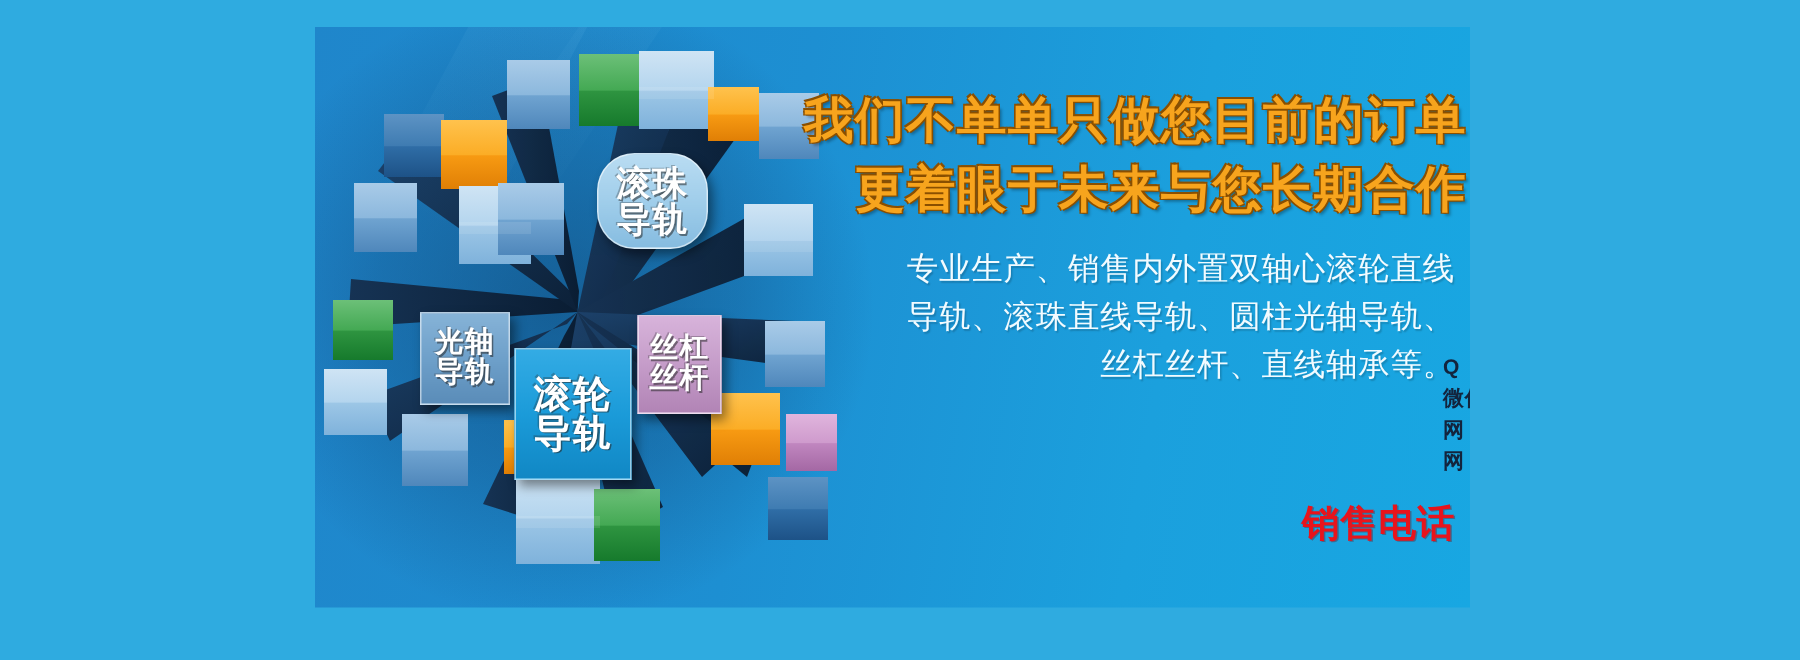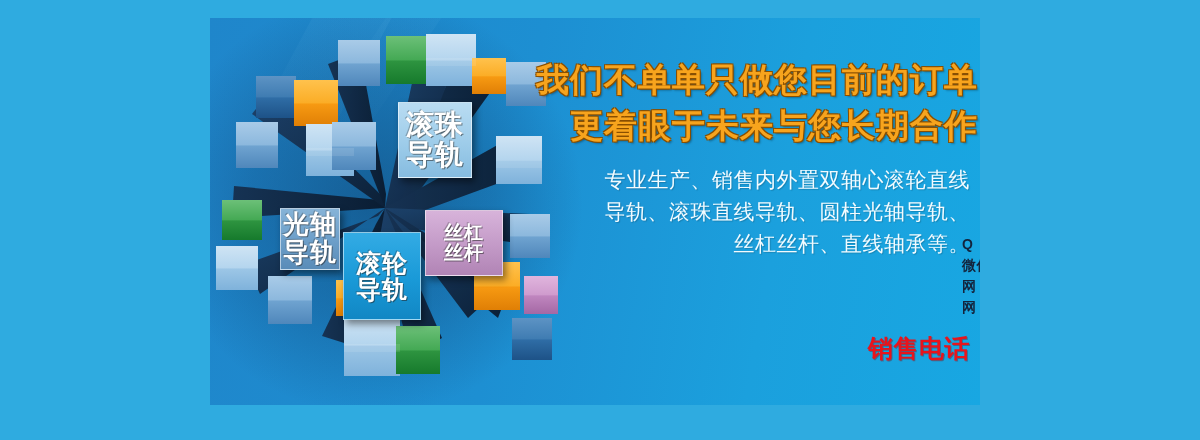--- a/index.html
+++ b/index.html
@@ -54,24 +54,24 @@
     font-weight: bold;
     line-height: 1.06;
     border: 1px solid rgba(255,255,255,0.55);
     box-shadow: 3px 4px 7px rgba(0,0,0,0.45);
     text-shadow: 1px 1px 0 rgba(40,40,40,0.55), -1px -1px 0 rgba(40,40,40,0.30);
     letter-spacing: 1px;
     box-sizing: border-box;
   }
   .label-box span { display: block; white-space: nowrap; }
 
-  #box-gunzhu { left: 188px; top: 84px;  width: 74px; height: 76px; font-size: 28px; }
-  #box-guang  { left: 70px;  top: 190px; width: 60px; height: 62px; font-size: 26px; }
+  #box-gunzhu { left: 188px; top: 84px;  width: 74px; height: 64px; font-size: 23px; border-radius: 25px; }
+  #box-guang  { left: 70px;  top: 190px; width: 60px; height: 62px; font-size: 19px; }
   #box-gunlun { left: 133px; top: 182px; width: 78px; height: 88px; font-size: 25px; margin-top: 32px; }
-  #box-sigang { left: 215px; top: 192px; width: 78px; height: 66px; font-size: 19px; }
+  #box-sigang { left: 215px; top: 192px; width: 56px; height: 66px; font-size: 19px; }
 
   
   #content {
     position: absolute;
     left: 340px; top: 0;
     width: 430px; height: 387px;
   }
   .headline {
     position: absolute;
     right: 2px;

